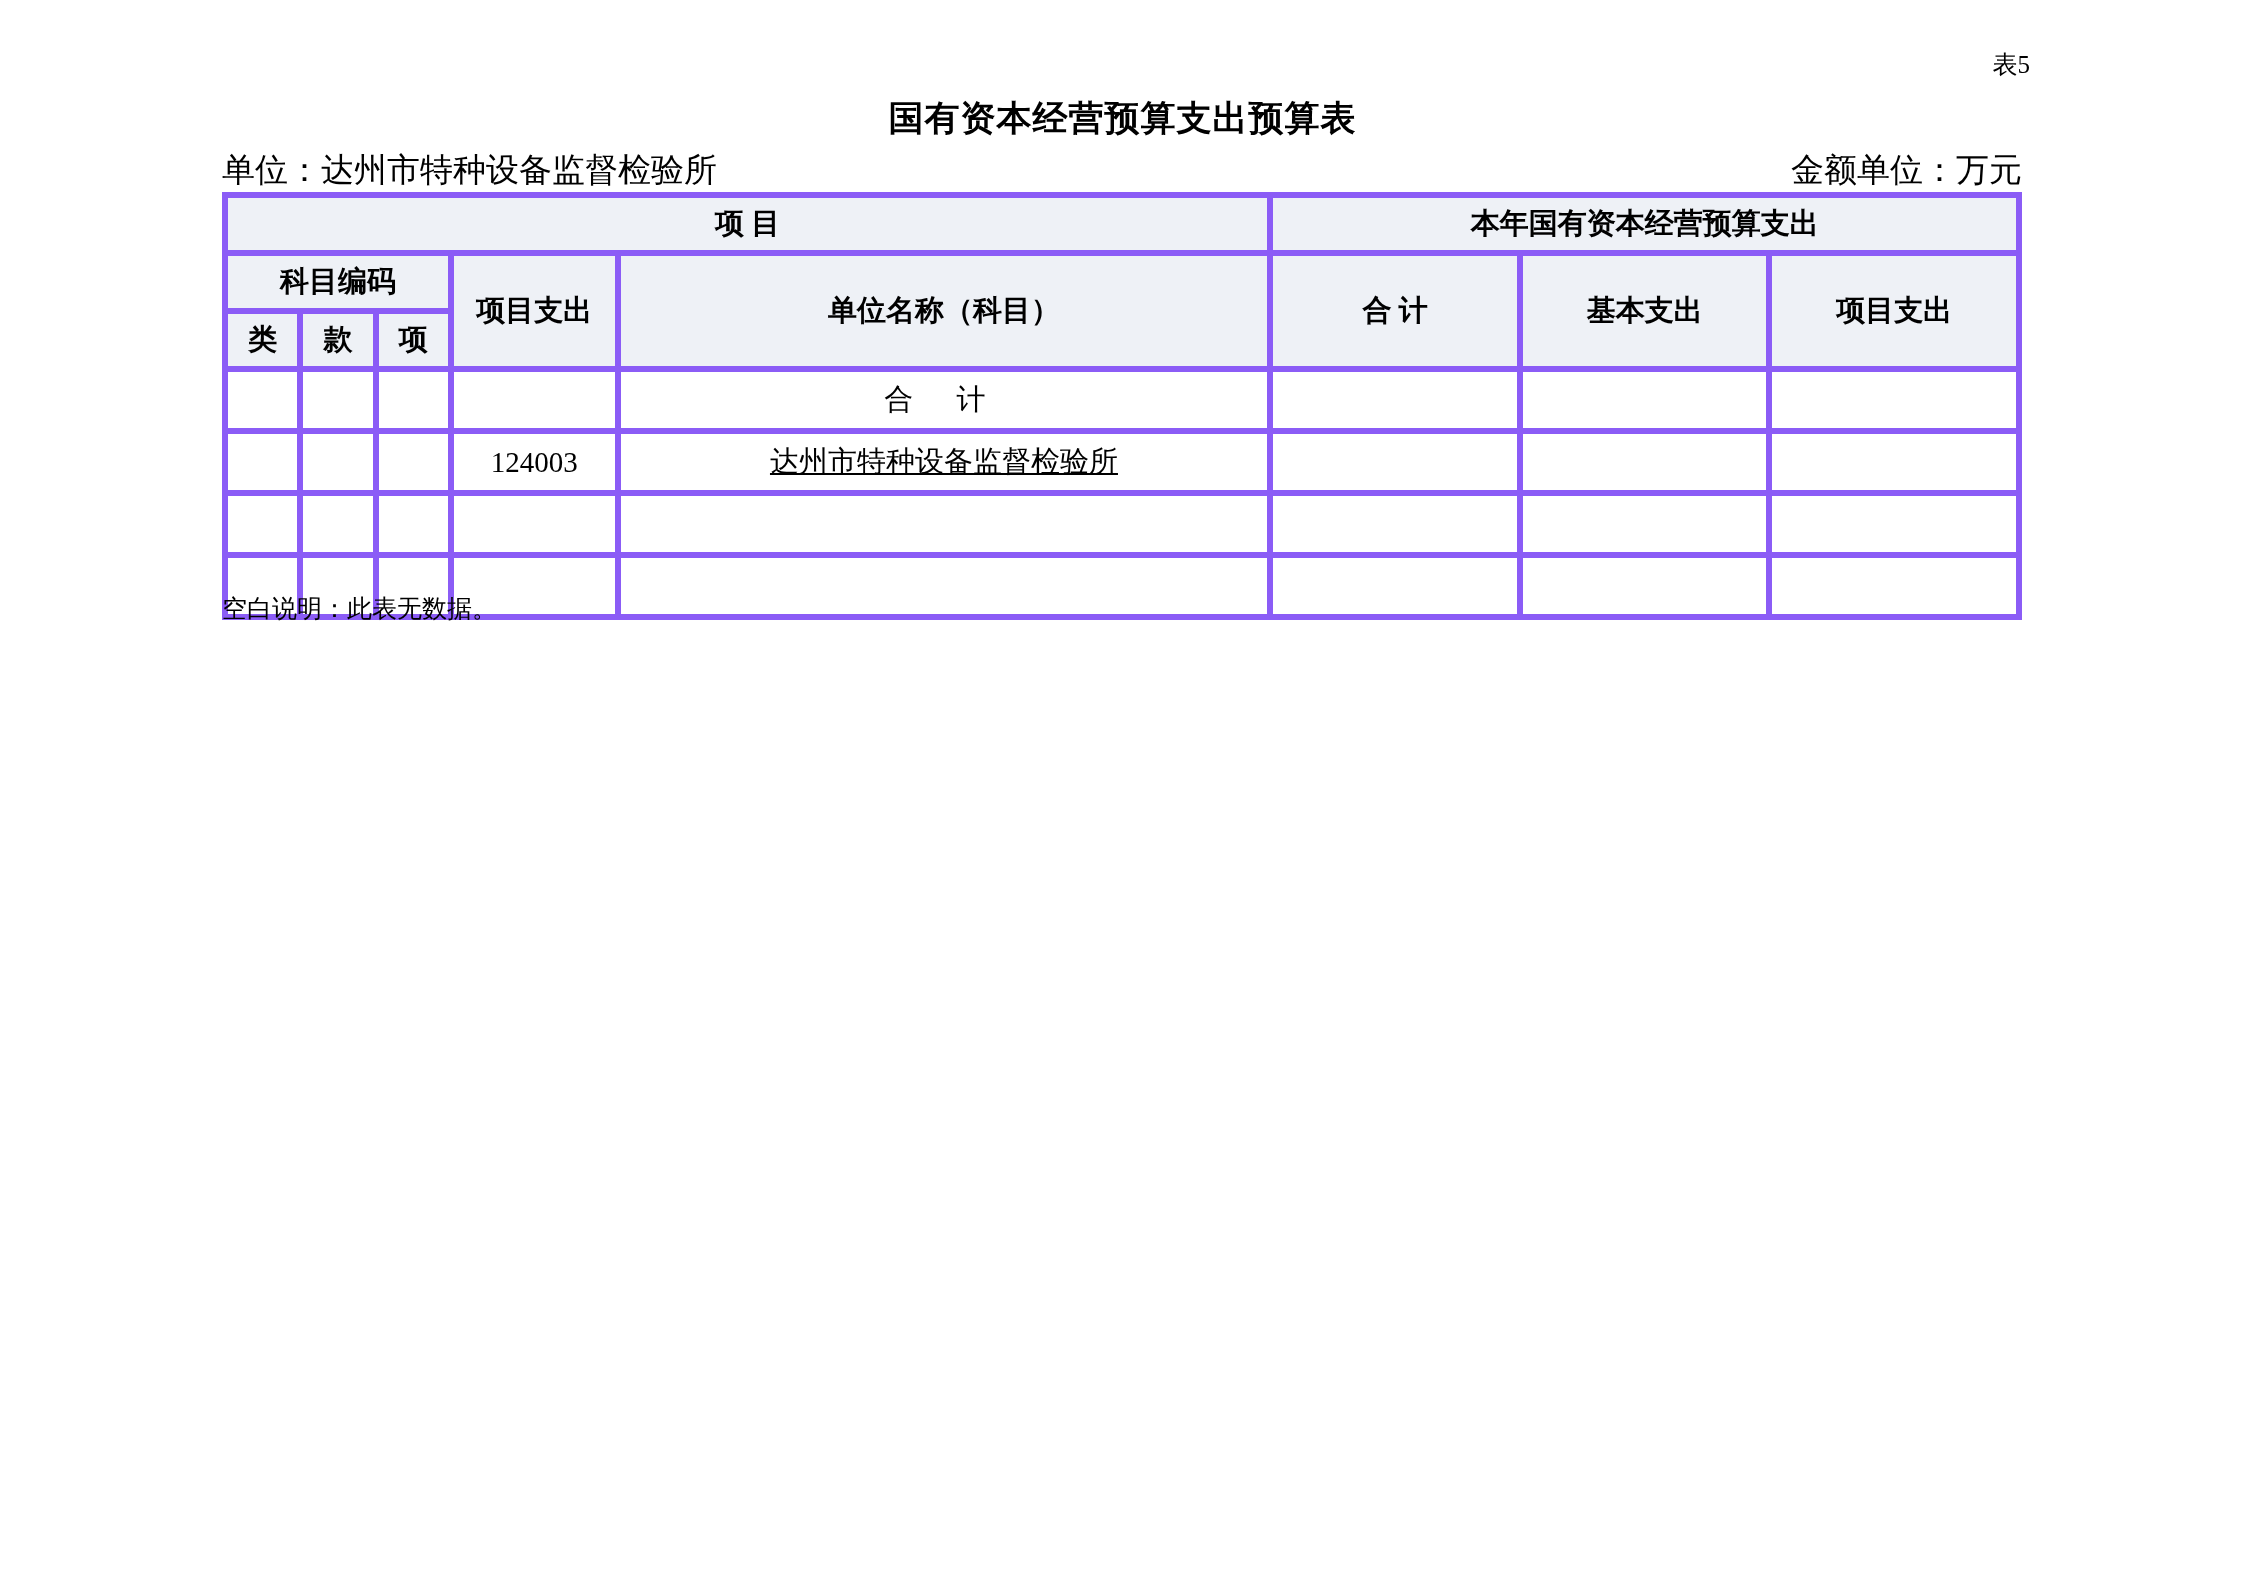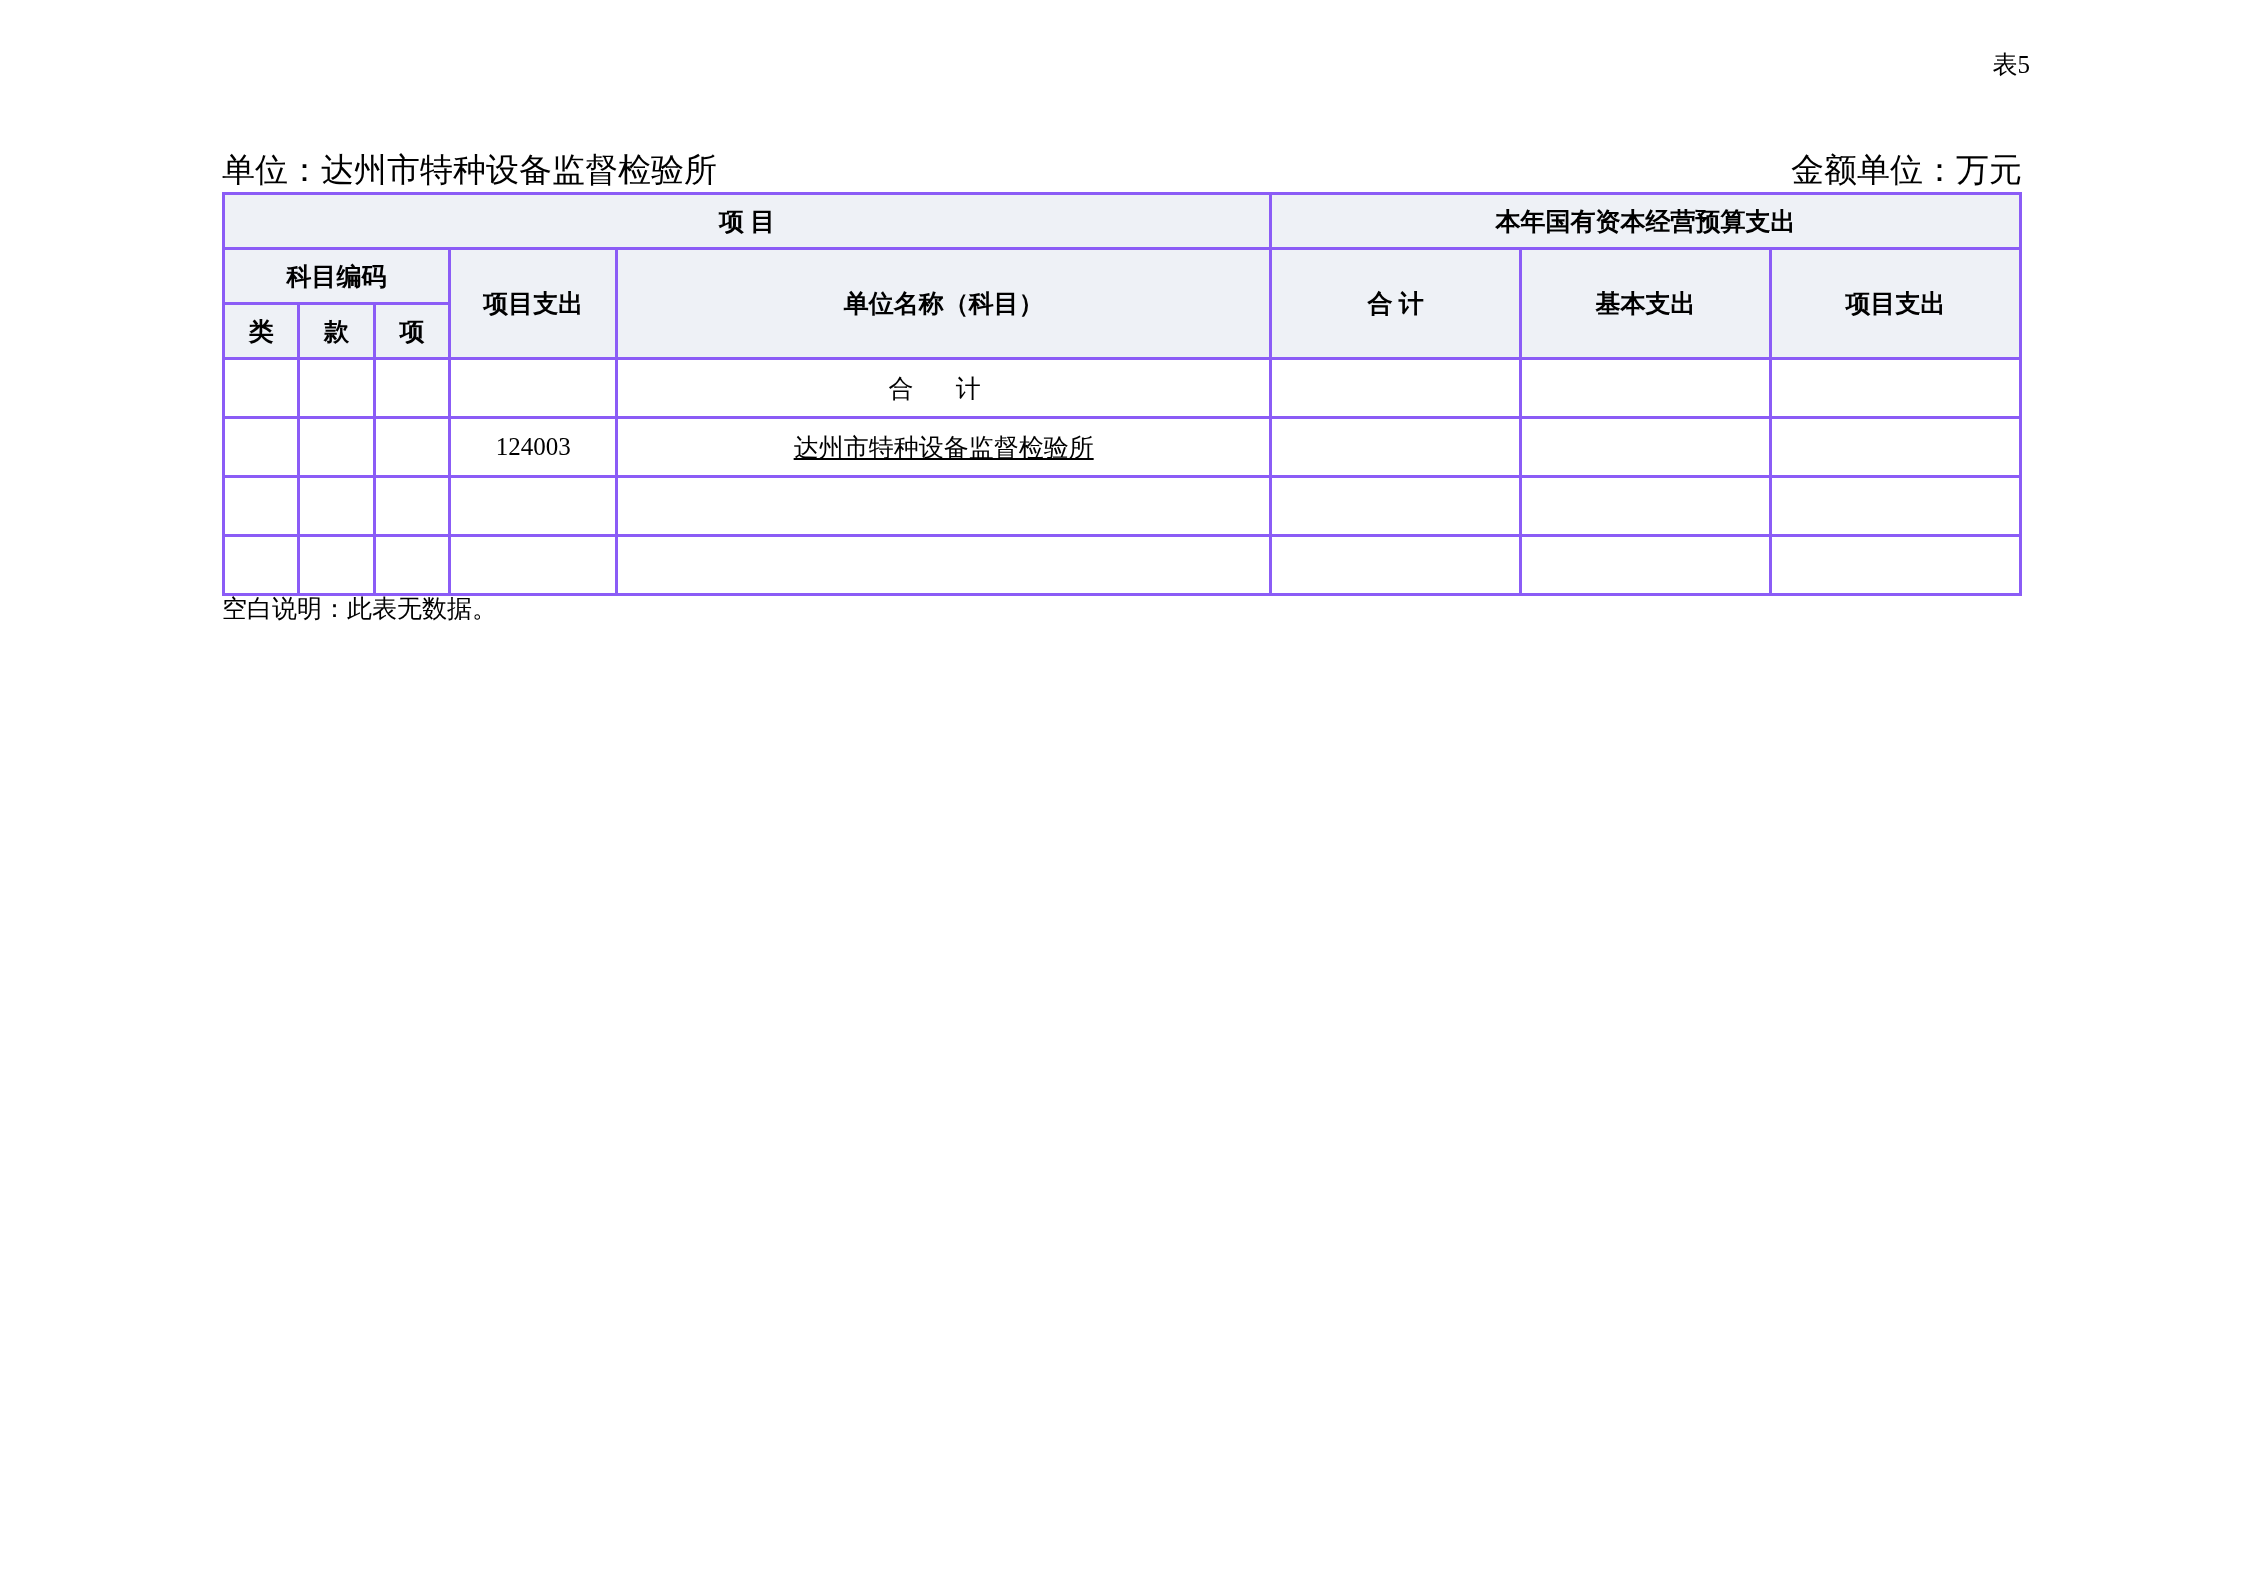--- a/index.html
+++ b/index.html
@@ -55,24 +55,24 @@
 
   table.budget {
     position: absolute;
     top: 192px;
     left: 222px;
     width: 1800px;
     border-collapse: collapse;
     table-layout: fixed;
   }
   table.budget th, table.budget td {
-    border: 3px solid #8b5cf6;
+    border: 6px solid #8b5cf6;
     padding: 0;
     font-weight: normal;
-    font-size: 25px;
+    font-size: 29px;
     font-family: "Liberation Serif", "DejaVu Serif", serif;
     text-align: center;
     vertical-align: middle;
   }
   table.budget thead th {
     background: #eef1f6;
     font-weight: bold;
     height: 52px;
   }
   .hdr-top { height: 52px; }
@@ -108,20 +108,21 @@
     text-align: right;
   }
 </style>
 </head>
 <body>
 
 <div class="page">
 
   <div class="sheet-no">表5</div>
 
+  <div class="doc-title">国有资本经营预算支出预算表</div>
 
   <div class="meta-row">
     <div class="meta-left">单位：达州市特种设备监督检验所</div>
     <div class="meta-right">金额单位：万元</div>
   </div>
 
   <table class="budget">
     <colgroup>
       <col style="width:70px">
       <col style="width:70px">

